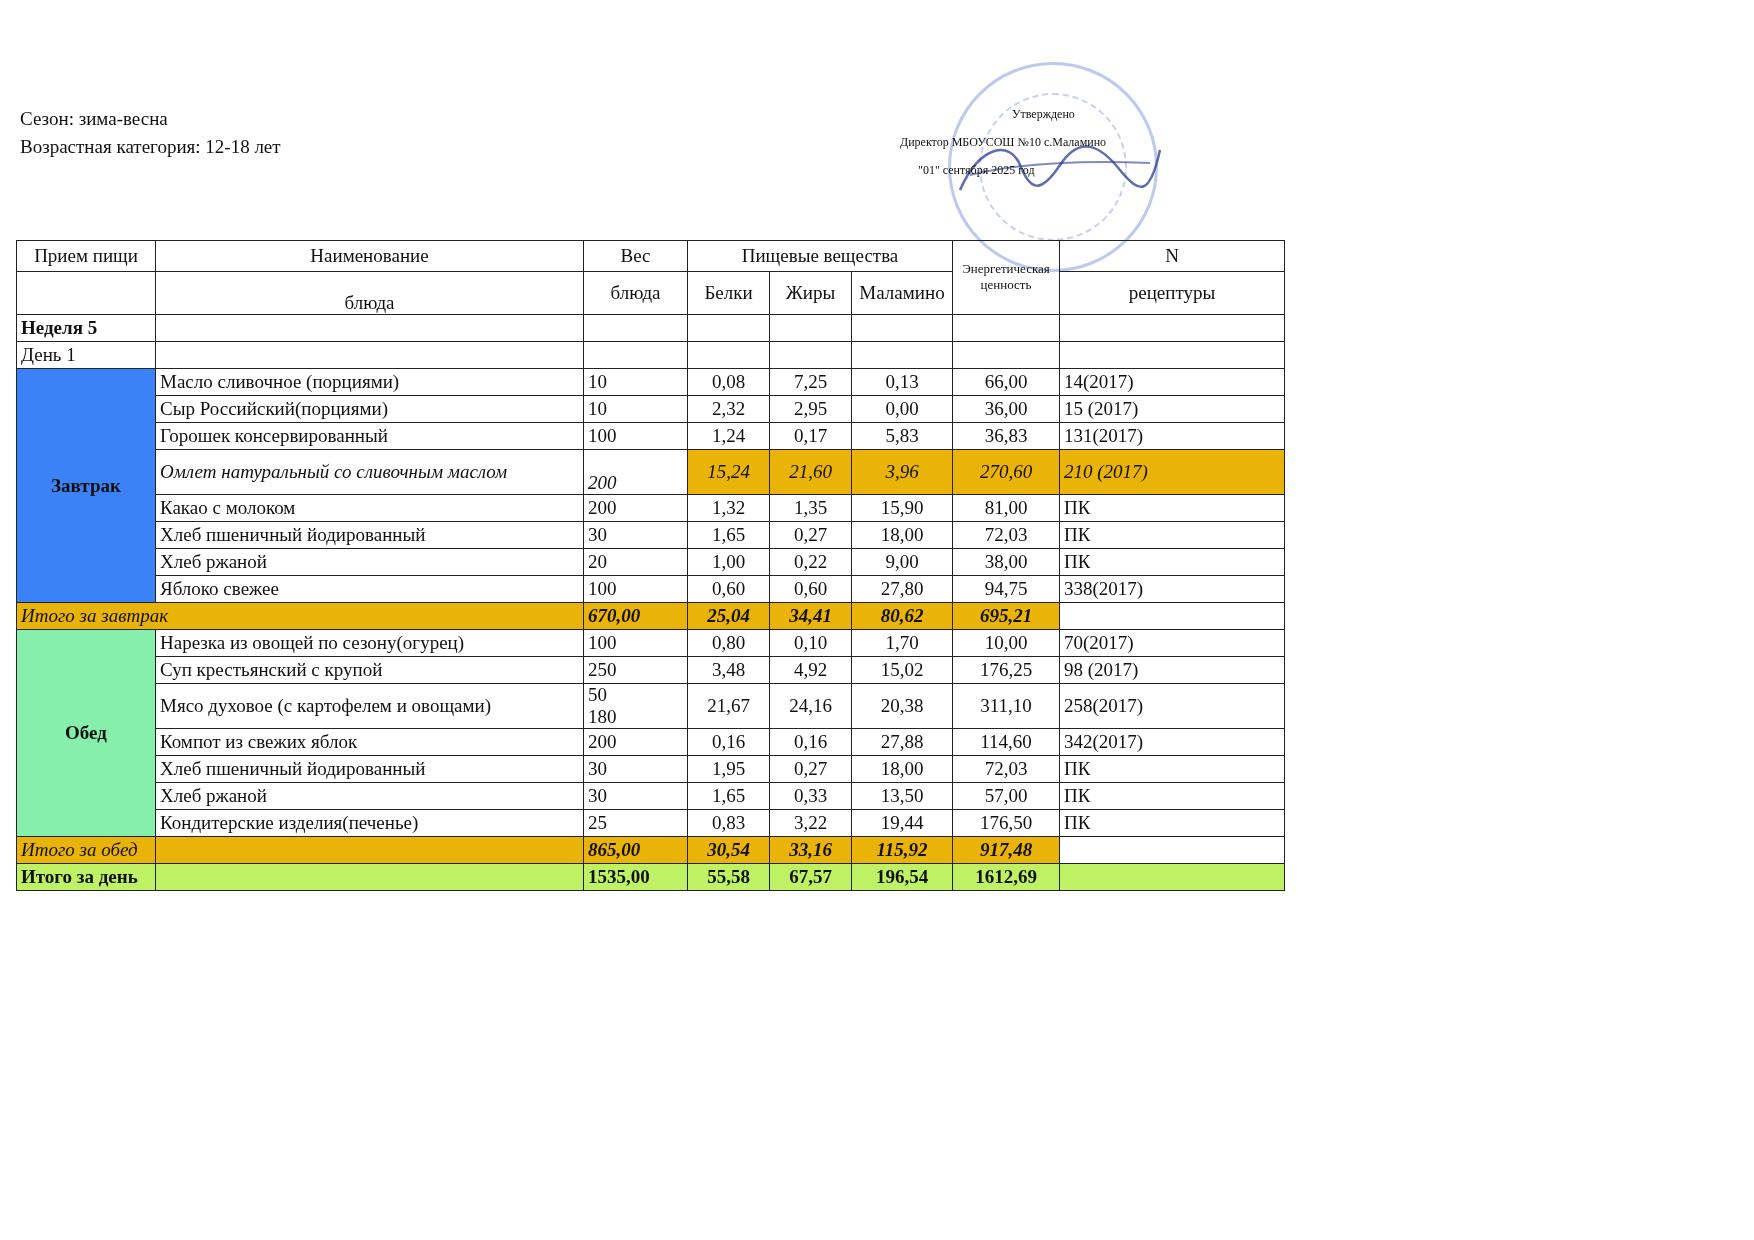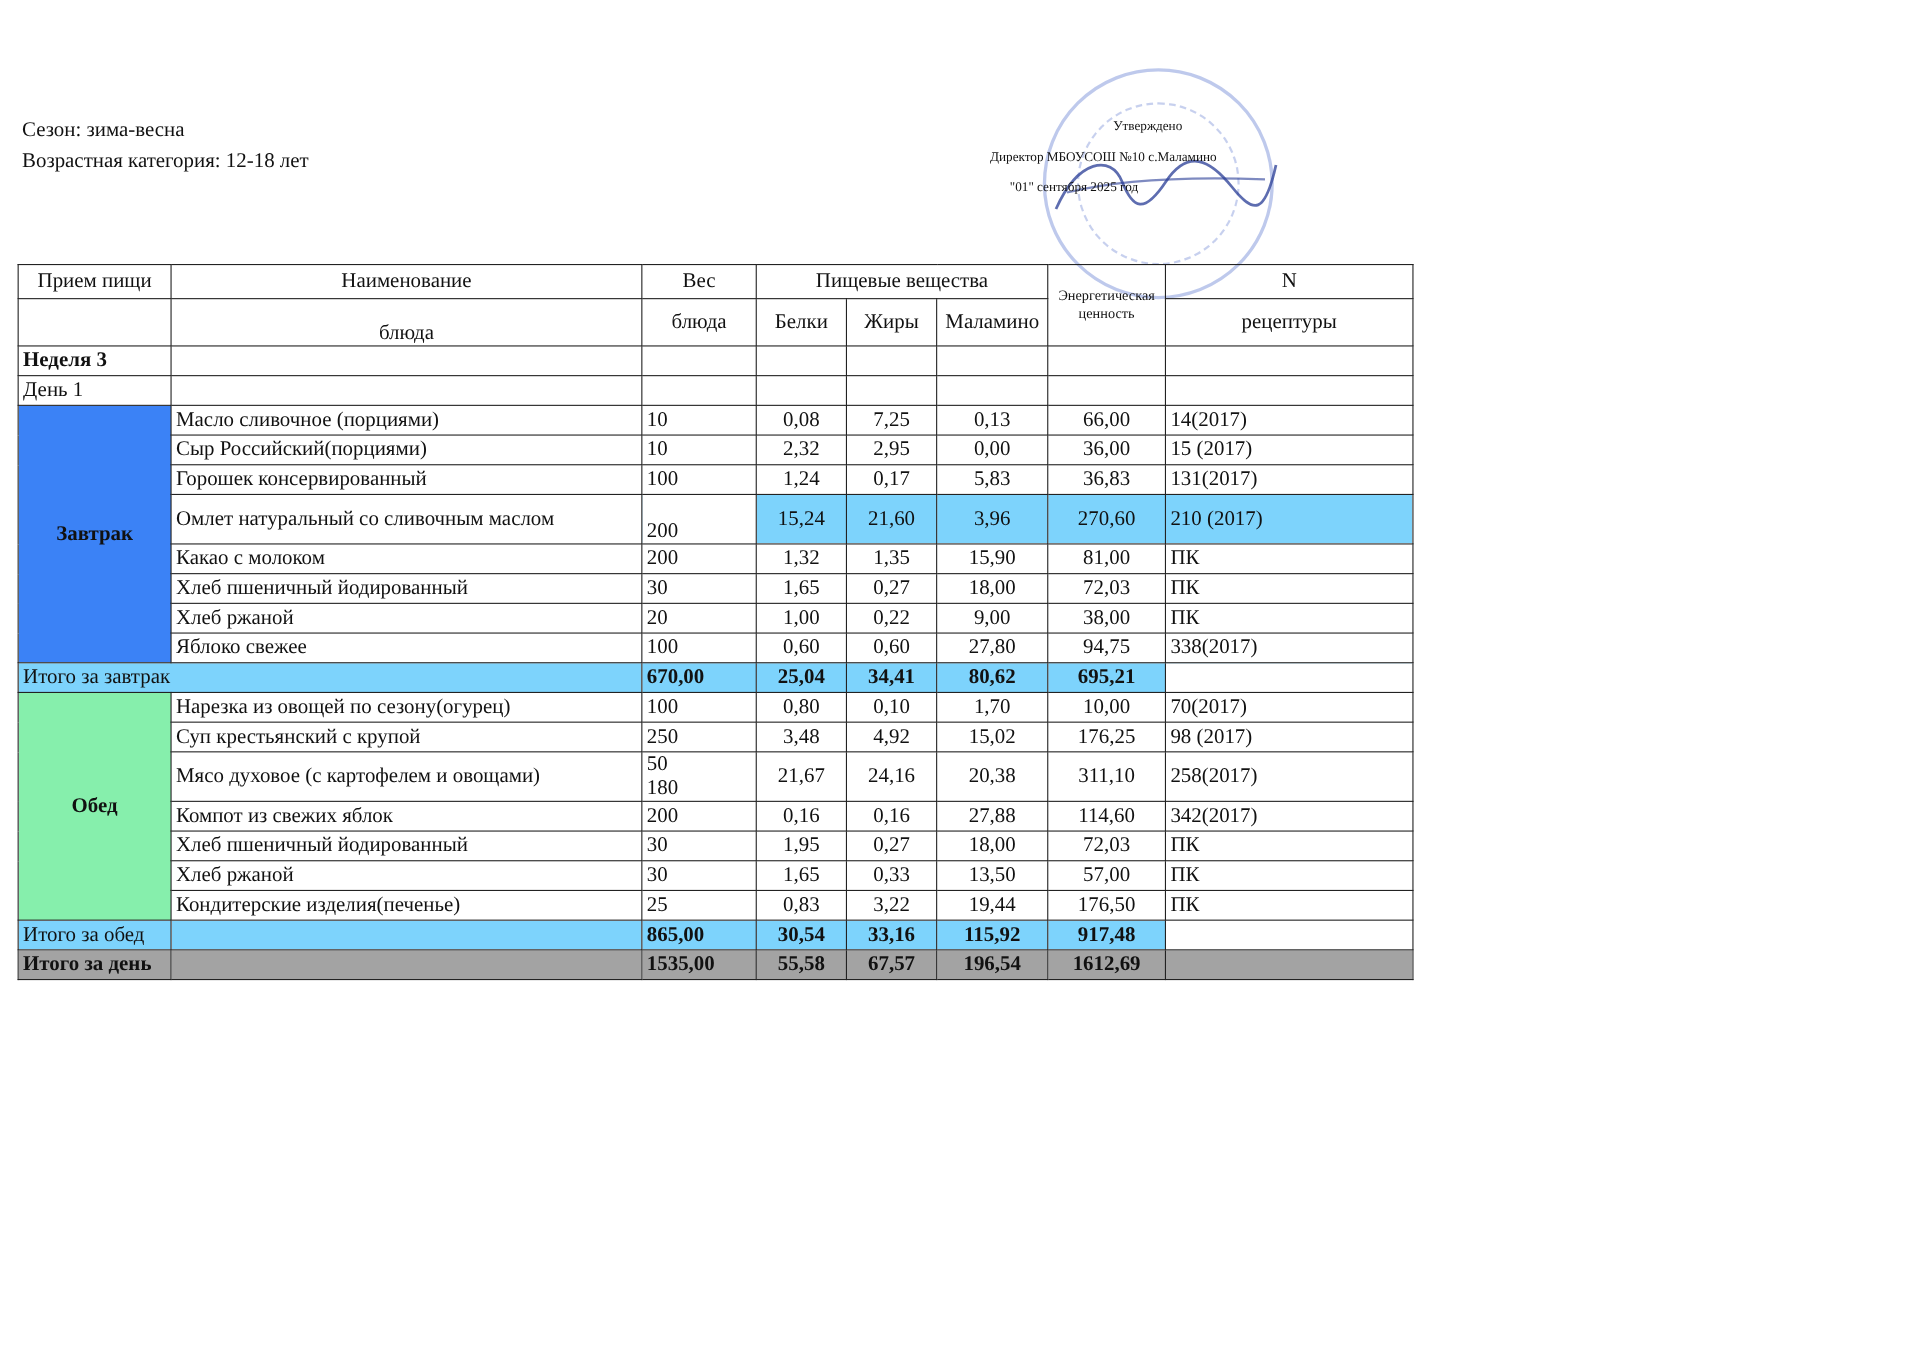--- a/index.html
+++ b/index.html
@@ -20,22 +20,22 @@
   .signature { position:absolute; left:950px; top:135px; width:220px; height:70px; }
 
   table.menu { position:absolute; left:16px; top:240px; border-collapse:collapse; table-layout:fixed;
                font-size:19px; }
   table.menu td { border:1.5px solid #222; padding:0 4px; height:26px; overflow:hidden; white-space:nowrap; }
   .c1 { width:139px; } .c2 { width:428px; } .c3 { width:104px; } .c4 { width:82px; }
   .c5 { width:82px; } .c6 { width:101px; } .c7 { width:107px; } .c8 { width:225px; }
   .ctr { text-align:center; } .rt { text-align:left; } .lt { text-align:left; }
   .b { font-weight:bold; }
   .small { font-size:13px; line-height:16px; white-space:normal !important; }
-  .shade { background:#7dd3fc; }
-  .shade2 { background:#a3a3a3; }
+  .shade { background:#eab308;font-style:italic; }
+  .shade2 { background:#bef264; }
   .tall { height:44px !important; }
   .vbottom { vertical-align:bottom; }
   .two { line-height:22px; }
 </style>
 </head>
 <body>
 
 <div class="hdr-left">
   <div>
     <b>Сезон:</b>
@@ -79,21 +79,21 @@
   <tr>
     <td style="height:42px"></td>
     <td class="ctr vbottom">блюда</td>
     <td class="ctr">блюда</td>
     <td class="ctr">Белки</td>
     <td class="ctr">Жиры</td>
     <td class="ctr">Маламино</td>
     <td class="ctr">рецептуры</td>
   </tr>
   <tr>
-    <td class="b lt" style="height:26px">Неделя 3</td>
+    <td class="b lt" style="height:26px">Неделя 5</td>
     <td></td>
         <td></td>
         <td></td>
         <td></td>
         <td></td>
         <td></td>
         <td></td>
   </tr>
   <tr>
     <td class="lt">День 1</td>

